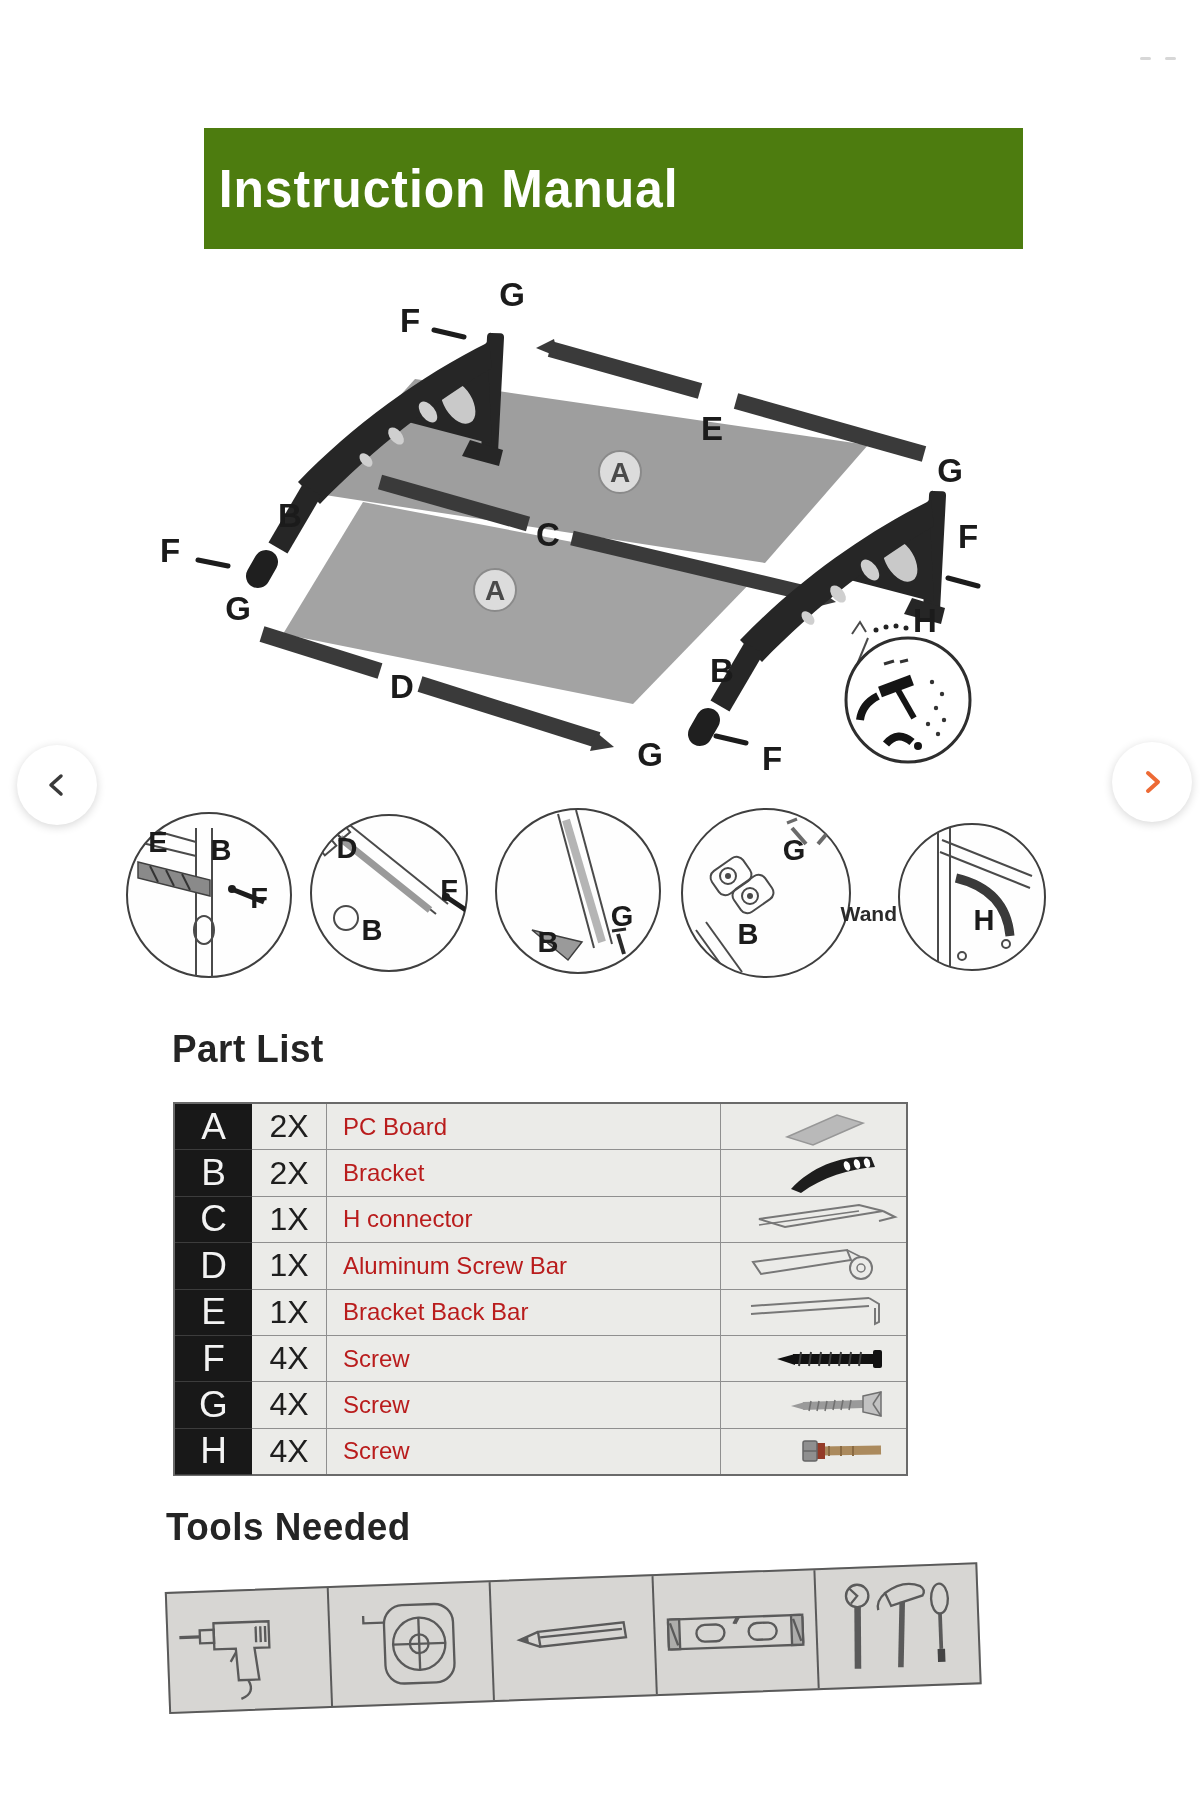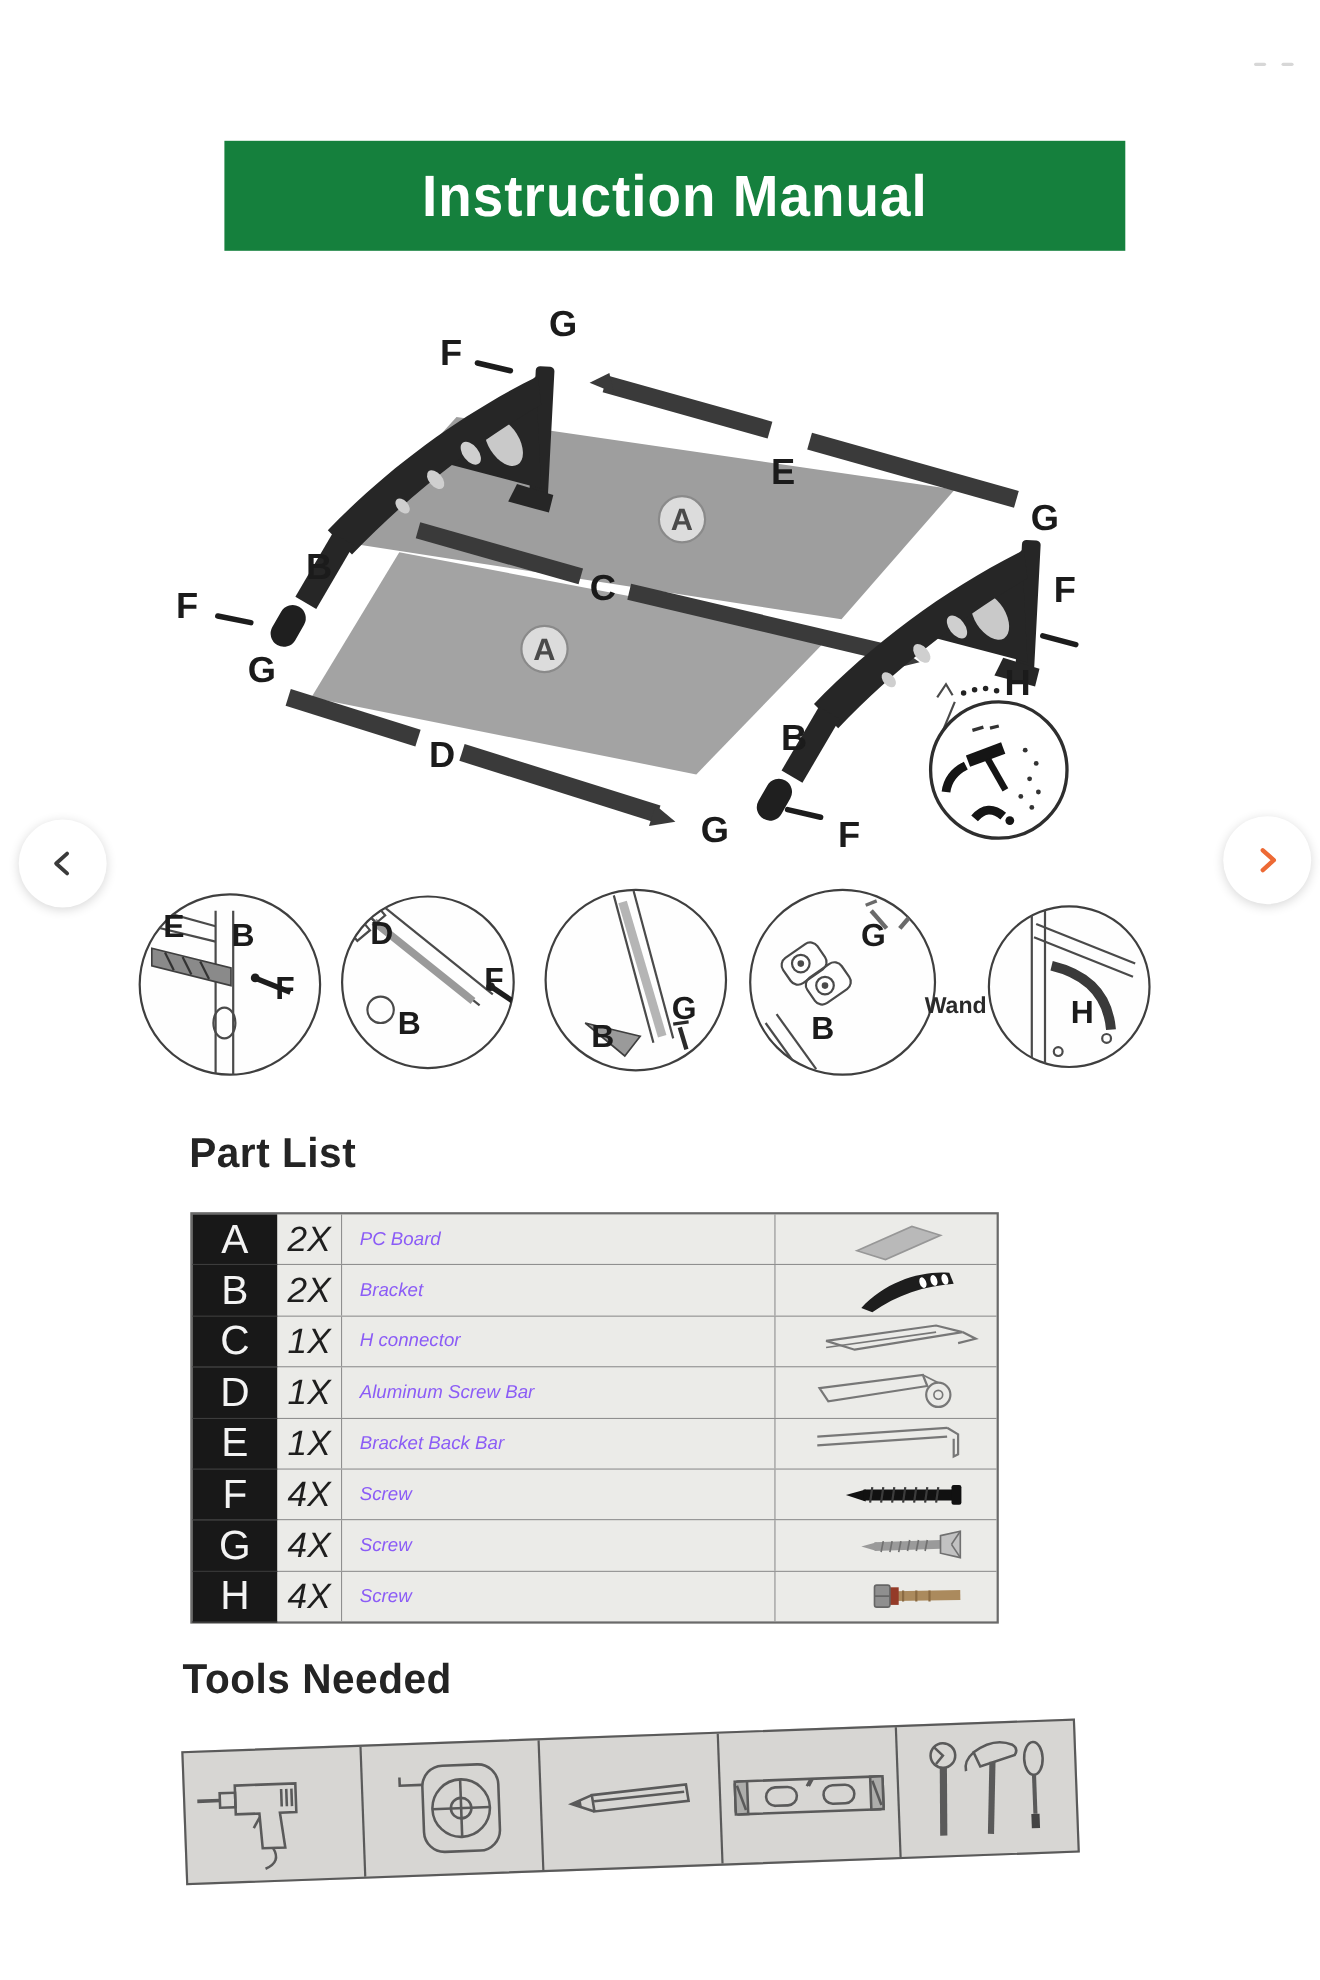--- a/index.html
+++ b/index.html
@@ -3,22 +3,22 @@
 <meta charset="utf-8">
 <style>
   html,body{margin:0;padding:0;background:#ffffff;}
   body{width:1200px;height:1800px;position:relative;overflow:hidden;
        font-family:"Liberation Sans",sans-serif;color:#222;}
 
   
   .dot-dash{position:absolute;width:11px;height:3px;background:#d7d7d7;border-radius:2px;}
 
   
-  .banner{position:absolute;left:204px;top:128px;width:819px;height:100px;
-          background:#15803d;display:flex;align-items:center;justify-content:center;}
+  .banner{position:absolute;left:204px;top:128px;width:819px;height:121px;
+          background:#4d7c0f;display:flex;align-items:center;justify-content:flex-start;}
   .banner span{color:#ffffff;font-weight:700;font-size:53px;letter-spacing:1px;
                transform:scaleX(.94);white-space:nowrap;}
 
   
   .navbtn{position:absolute;width:80px;height:80px;border-radius:50%;background:#ffffff;
           border:none;box-shadow:0 2px 10px rgba(0,0,0,.16);display:flex;
           align-items:center;justify-content:center;cursor:pointer;padding:0;}
   .navbtn.prev{left:17px;top:745px;}
   .navbtn.next{left:1112px;top:742px;}
 
@@ -34,24 +34,24 @@
   .section-heading{position:absolute;font-size:38px;font-weight:700;color:#242424;
                    letter-spacing:.5px;transform:scaleX(.97);transform-origin:left;}
   .partlist-table{position:absolute;left:173px;top:1102px;width:735px;height:374px;
                   background:#ebebe8;border:2px solid #6a6a6a;box-sizing:border-box;
                   display:flex;flex-direction:column;}
   .prow{flex:1;display:flex;border-bottom:1px solid #8f8f8f;}
   .prow:last-child{border-bottom:none;}
   .pcell-letter{width:77px;background:#181818;color:#f3f3f3;display:flex;align-items:center;
                 justify-content:center;font-size:37px;font-weight:400;
                 border-bottom:1px solid #3c3c3c;margin-bottom:-1px;}
-  .pcell-qty{width:59px;display:flex;align-items:center;justify-content:center;
-             font-size:32px;color:#1e1e1e;border-right:1px solid #8f8f8f;box-sizing:border-box;font-style:italic;}
+  .pcell-qty{width:75px;display:flex;align-items:center;justify-content:center;
+             font-size:32px;color:#1e1e1e;border-right:1px solid #8f8f8f;box-sizing:border-box;}
   .pcell-name{width:394px;display:flex;align-items:center;padding-left:16px;box-sizing:border-box;
-              font-size:17px;color:#8b5cf6;border-right:1px solid #8f8f8f;font-style:italic;}
+              font-size:24px;color:#b91c1c;border-right:1px solid #8f8f8f;}
   .pcell-icon{flex:1;display:flex;align-items:center;justify-content:center;}
 
   
   .tools-strip{position:absolute;left:167px;top:1592px;width:813px;height:122px;
                background:#d7d6d3;border:2px solid #5a5a5a;box-sizing:border-box;
                display:flex;transform:rotate(-2.1deg);transform-origin:0 50%;}
   .tcell{flex:1;border-right:2px solid #5a5a5a;display:flex;align-items:center;justify-content:center;}
   .tcell:last-child{border-right:none;}
 </style>
 </head>

